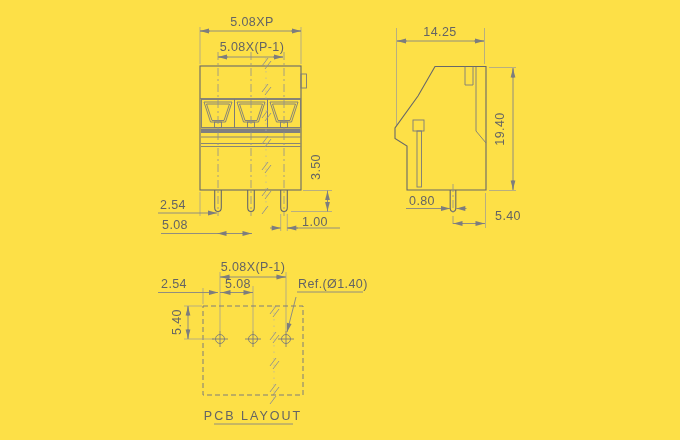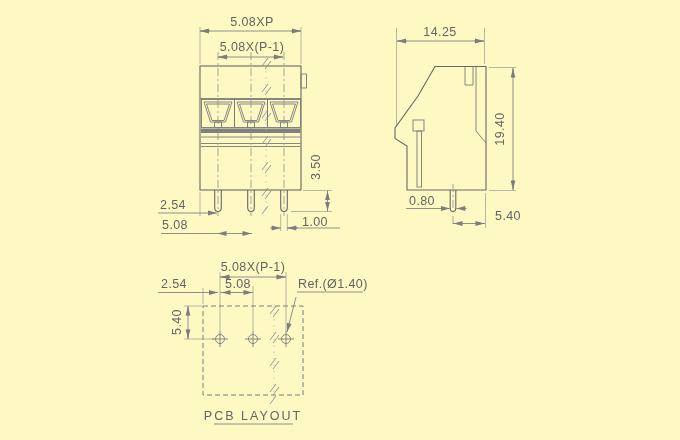--- a/index.html
+++ b/index.html
@@ -1,16 +1,16 @@
 <!DOCTYPE html>
 <html><head>
 <meta charset="utf-8">
 <style>
   html,body{margin:0;padding:0;background:#fff;}
-  .stage{position:relative;width:680px;height:440px;background:#fef9c3;overflow:hidden;
+  .stage{position:relative;width:680px;height:440px;background:#fde047;overflow:hidden;
          font-family:"Liberation Sans", sans-serif;}
   svg{position:absolute;left:0;top:0;}
   text{fill:#646464;font-family:"Liberation Sans", sans-serif;font-size:12.5px;letter-spacing:.4px;}
   .edge{stroke:#686868;stroke-width:1.1;fill:none;stroke-linejoin:miter;}
   .edge2{stroke:#7a7a7a;stroke-width:0.9;fill:none;}
   .dim{stroke:#858585;stroke-width:0.9;fill:none;}
   .thin{stroke:#9a9a9a;stroke-width:0.7;fill:none;}
   .cl{stroke:#8f8f8f;stroke-width:0.8;fill:none;stroke-dasharray:8 3 2 3;}
   .dashrect{stroke:#7d7d7d;stroke-width:1;fill:none;stroke-dasharray:5 3;}
   .brk{stroke:#8f8f8f;stroke-width:0.9;fill:none;}

